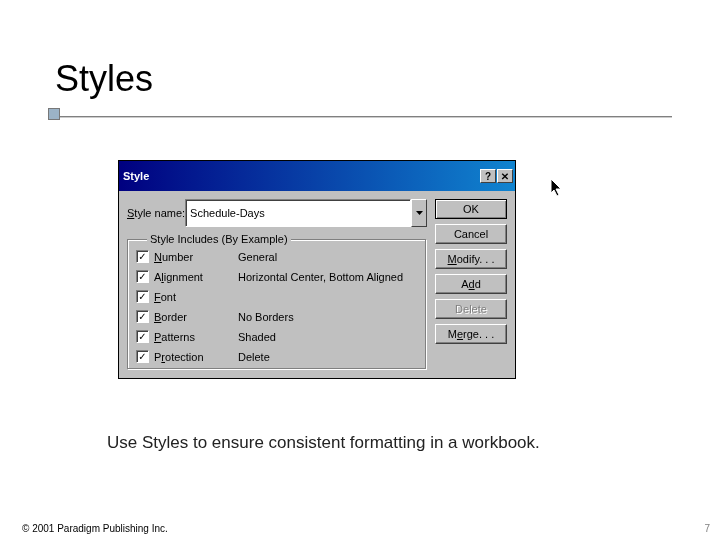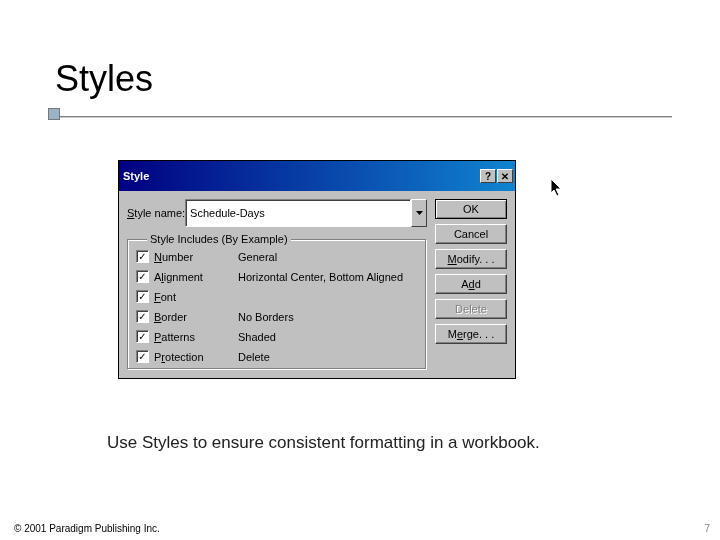--- a/index.html
+++ b/index.html
@@ -190,21 +190,21 @@
     left: 88px;
     top: 432px;
     width: 500px;
     font-size: 17px;
     line-height: 1.35;
     color: #222;
     margin-left: 19px;
   }
   .copyright {
     position: absolute;
-    left: 14px;
+    left: 22px;
     bottom: 6px;
     font-size: 10px;
     color: #000;
     margin-top: 29px;
   }
   .pagenum {
     position: absolute;
     right: 10px;
     bottom: 6px;
     font-size: 10px;

